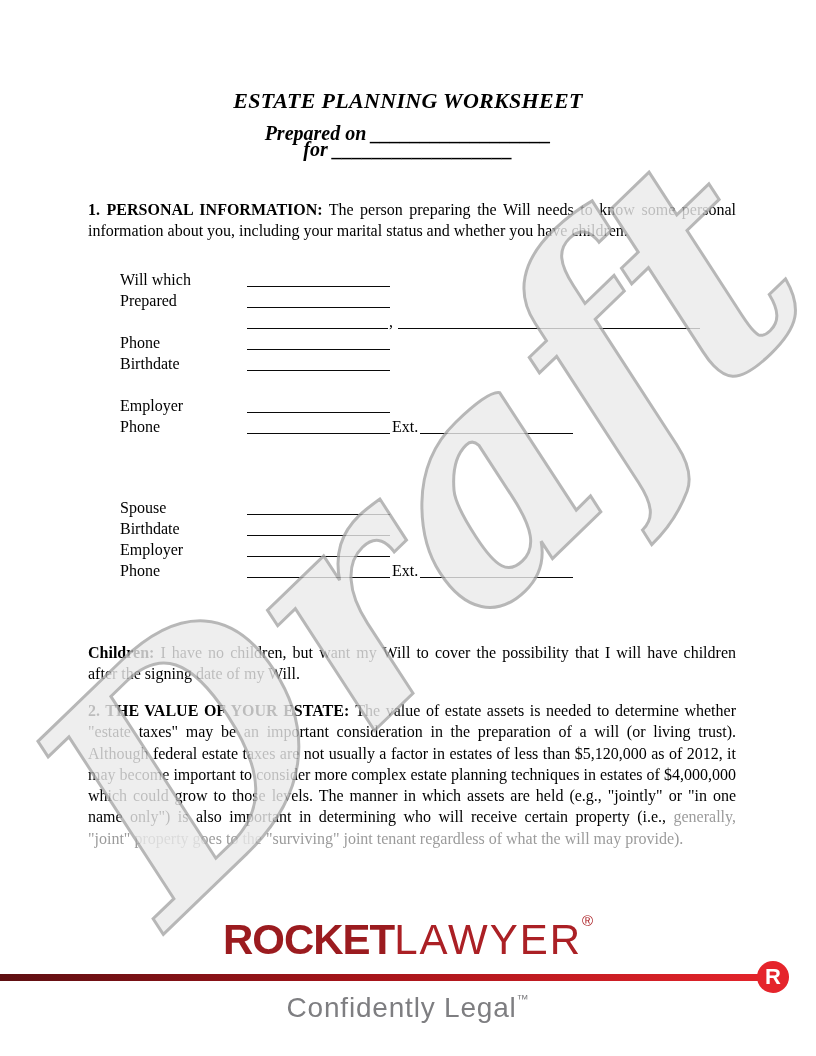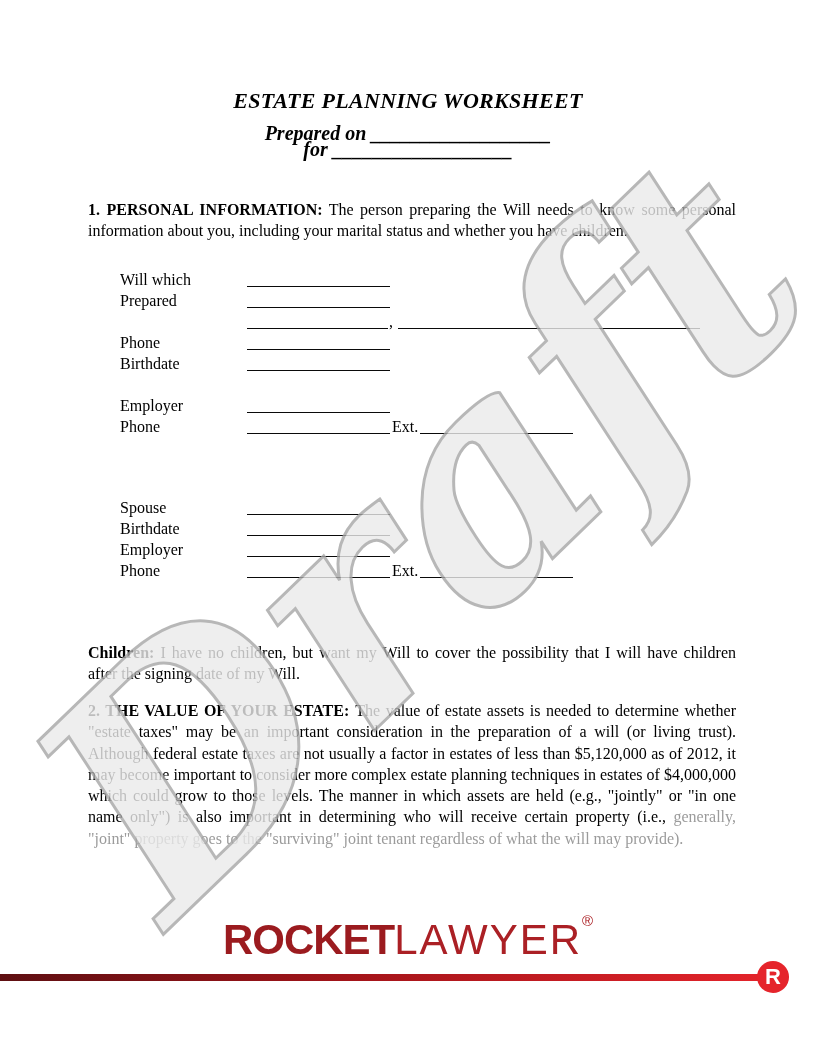--- a/index.html
+++ b/index.html
@@ -134,14 +134,17 @@
     <span class="inline-head">2. THE VALUE OF YOUR ESTATE:</span><span>The value of estate assets is needed to determine whether "estate taxes" may be an important consideration in the preparation of a will (or living trust). Although federal estate taxes are not usually a factor in estates of less than $5,120,000 as of 2012, it may become important to consider more complex estate planning techniques in estates of $4,000,000 which could grow to those levels. The manner in which assets are held (e.g., "jointly" or "in one name only") is also important in determining who will receive certain property (i.e., </span><span class="fade">generally, "joint" property goes to the "surviving" joint tenant regardless of what the will may provide).</span>
   </div>
 
   <div class="watermark">Draft</div>
 
   <div class="logo-row">
     <span class="brand-bold">ROCKET</span><span class="brand-light">LAWYER</span><span class="reg-mark">®</span>
   </div>
   <div class="brand-rule"></div>
   <div class="r-badge">R</div>
+  <div class="tagline">
+    <span>Confidently Legal</span><span class="tm-mark">™</span>
+  </div>
 
 </div>
 
 </body></html>

